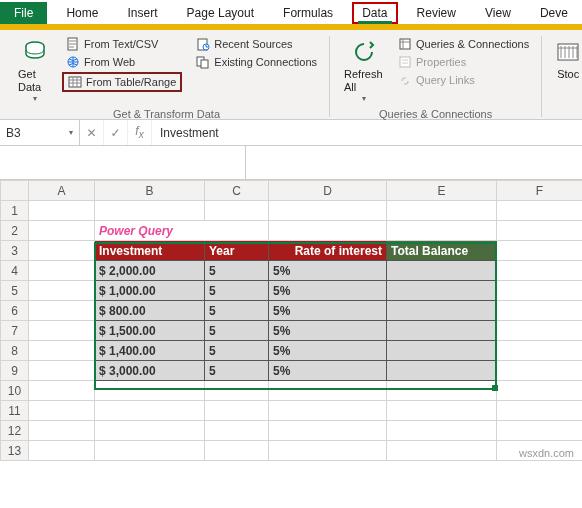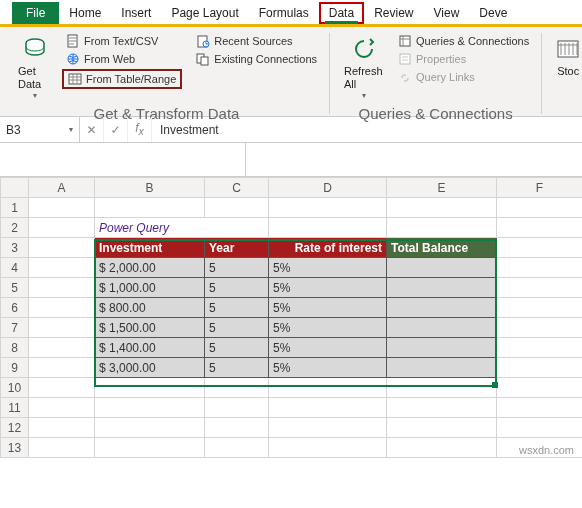--- a/index.html
+++ b/index.html
@@ -8,22 +8,23 @@
     font-family: "Segoe UI", Arial, sans-serif;
     font-size: 12px;
     background: #fff;
     color: #333;
     width: 582px;
   }
   
   .menubar {
     display: flex;
     align-items: center;
-    padding: 2px 4px 0 12px;
-    border-bottom: 3px solid #eab308;
+    padding: 2px 4px 0 0;
+    border-bottom: 6px solid #eab308;
+    justify-content: space-between;
   }
   .menubar .tab {
     padding: 4px 10px;
     cursor: pointer;
     color: #222;
   }
   .menubar .tab.file {
     background: #107c41;
     color: #fff;
     padding: 4px 14px;
@@ -52,21 +53,21 @@
     display: flex;
     flex-direction: column;
     padding: 0 8px;
     border-right: 1px solid #d0d0d0;
     align-items: stretch;
   }
   .ribgroup:last-child { border-right: none; }
   .ribgroup .groupbody { flex: 1; display: flex; align-items: flex-start; }
   .ribgroup .grouplabel {
     text-align: center;
-    font-size: 15px;
+    font-size: 11px;
     color: #666;
     padding-top: 2px;
   }
   .bigbtn {
     display: flex;
     flex-direction: column;
     align-items: center;
     padding: 2px 6px;
     cursor: pointer;
     font-size: 11px;
@@ -163,23 +164,23 @@
   table.grid th {
     background: #f3f2f1;
     font-weight: normal;
     color: #555;
     text-align: center;
   }
   table.grid th.corner { background: #f3f2f1; }
   table.grid th.rowhdr { width: 28px; text-align: center; }
   table.grid td { text-align: left; }
   .titlecell {
-    color: #4c1d95;
+    color: #ec4899;
     font-style: italic;
-    font-weight: 400;
+    font-weight: 700;
     font-size: 13px;
     padding-left: 2px;
     margin-top: 24px;
   }
   
   .hdr-red {
     background: #a61c1c !important;
     color: #fff;
     font-weight: 600;
     border: 1px solid #555 !important;
@@ -189,20 +190,21 @@
     color: #fff;
     font-weight: 600;
     border: 1px solid #555 !important;
     margin-left: 48px;
   }
   .dcell {
     background: #d9d9d9 !important;
     border: 1px solid #555 !important;
     text-align: left;
     padding-right: 4px;
+    font-weight: bold;
   }
   .sel-outline {
     position: absolute;
     border: 2px solid #107c41;
     pointer-events: none;
   }
   .sel-outline .handle {
     position: absolute;
     right: -3px; bottom: -3px;
     width: 6px; height: 6px;

